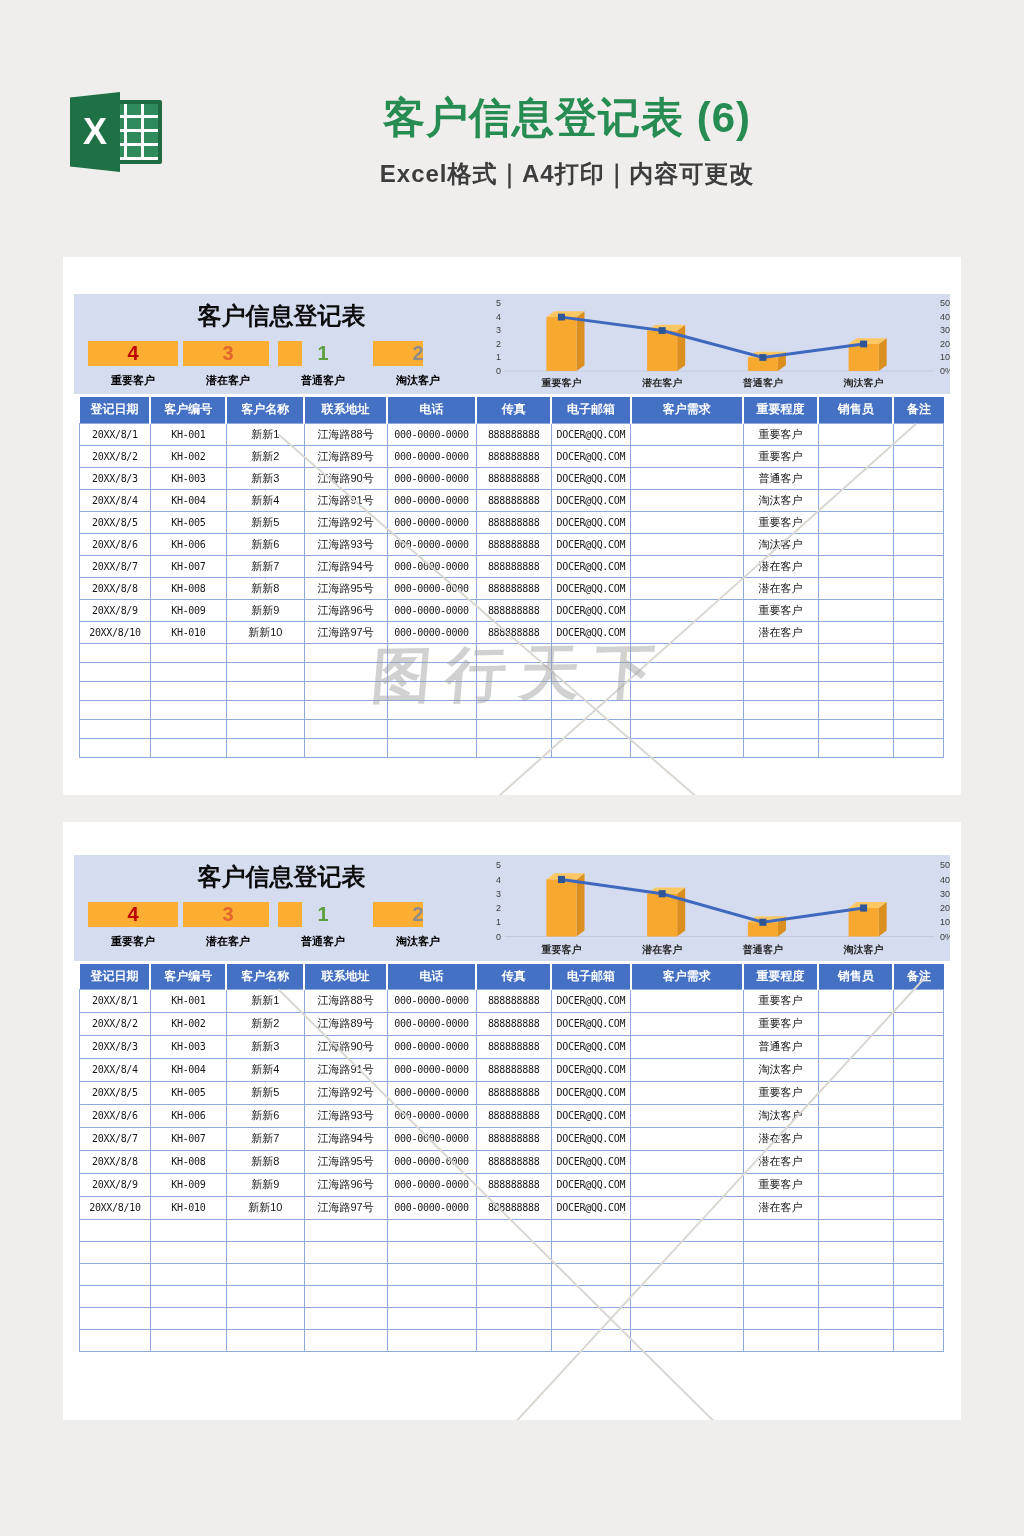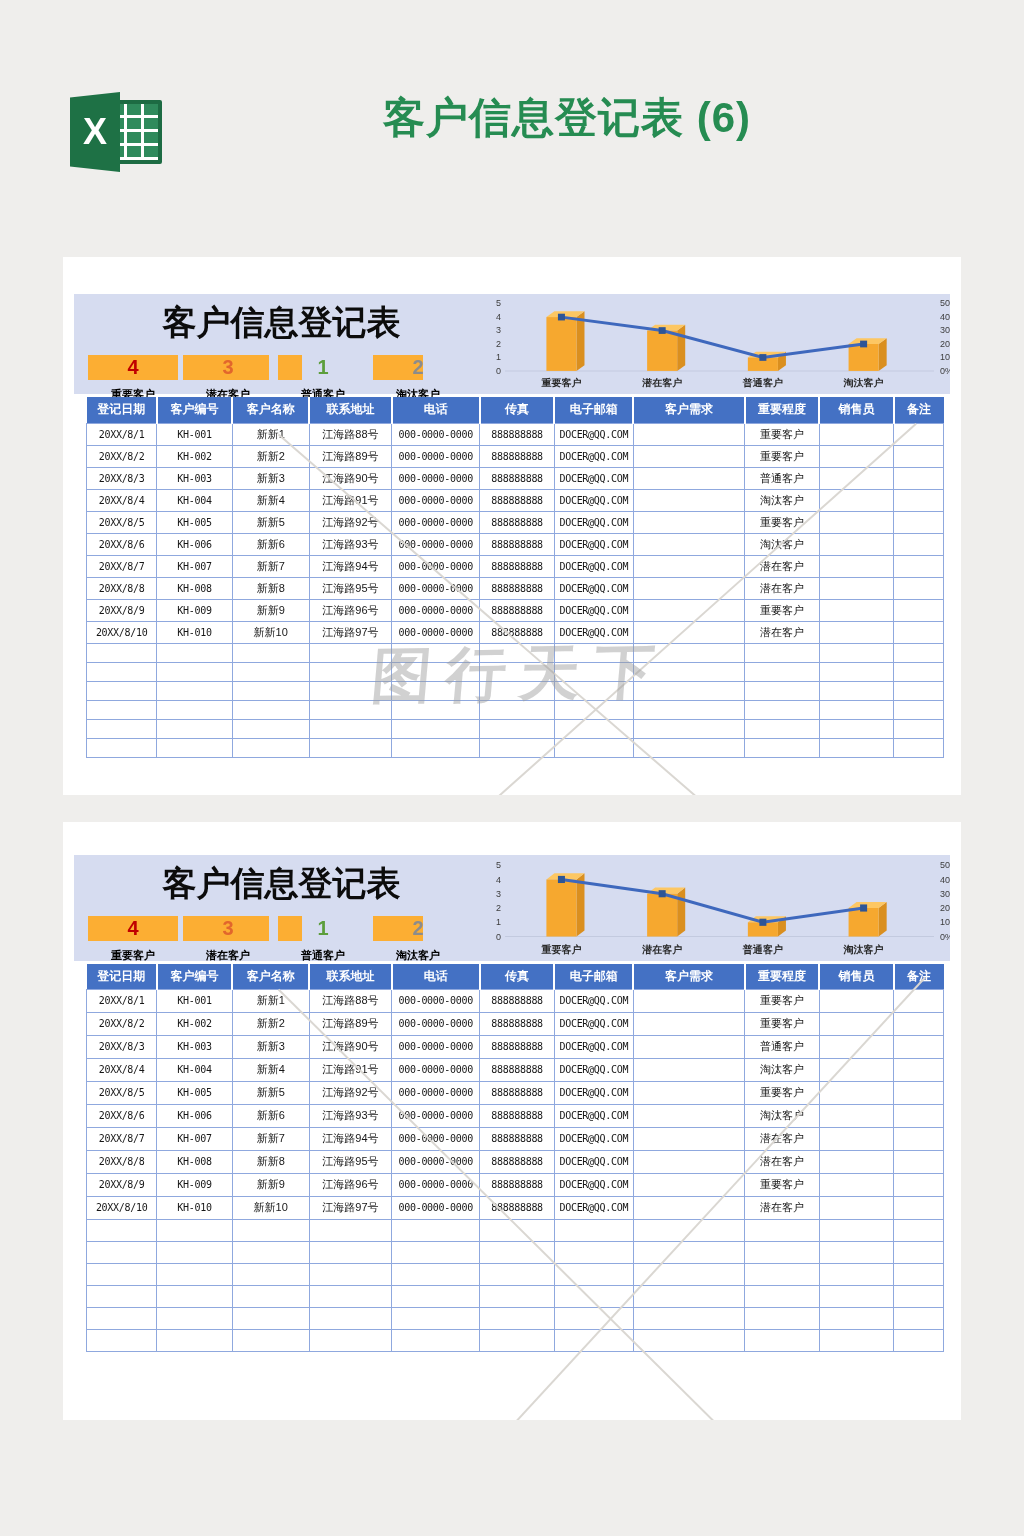--- a/index.html
+++ b/index.html
@@ -40,35 +40,35 @@
   
   .card { position:absolute; left:63px; width:898px; background:#ffffff; }
   .card-1 { top:257px; height:538px; }
   .card-2 { top:822px; height:598px; }
 
   .band { position:absolute; left:11px; right:11px; background:#d6dcf0; display:flex; }
   .card-1 .band { top:37px; height:100px; }
   .card-2 .band { top:33px; height:106px; }
 
   .band-left { width:46%; position:relative; }
-  .sheet-title { text-align:center; font-size:34px; font-weight:700; color:#0c0c0c; margin-top:6px;padding-left:12px; }
+  .sheet-title { text-align:center; font-size:24px; font-weight:700; color:#0c0c0c; margin-top:6px;padding-left:12px; }
   .stats { display:flex; gap:5px; margin:9px 14px 0 14px; }
   .stat { flex:1; }
   .stat-bar-box { position:relative; height:25px; }
   .stat-bar { position:absolute; left:0; top:0; bottom:0; }
   .stat-value { position:absolute; left:0; top:0; width:100%; height:100%;
     display:flex; align-items:center; justify-content:center;
     font-size:20px; font-weight:700; }
   .stat-label { text-align:center; font-size:11px; font-weight:700; margin-top:7px; color:#000; }
 
   .band-right { flex:1; position:relative; }
   .chart { position:absolute; left:0; top:0; width:100%; height:100%; }
 
   
-  .table-wrap { position:absolute; left:23px; right:17px; }
+  .table-wrap { position:absolute; left:16px; right:17px; }
   .card-1 .table-wrap { top:140px; }
   .card-2 .table-wrap { top:142px; }
   table { width:100%; border-collapse:collapse; table-layout:fixed; }
   th {
     background:#4471c4; color:#fff; font-size:12px; font-weight:700;
     border-right:2px solid #ffffff; padding:0; white-space:nowrap; overflow:hidden;
   }
   th:last-child { border-right:none; }
   .card-1 th { height:26px; }
   .card-2 th { height:25px; }
@@ -97,20 +97,21 @@
 
 <div class="top-header">
   <div class="logo">
     <div class="logo-grid">
       <div class="logo-grid-inner"></div>
     </div>
     <div class="logo-front">X</div>
   </div>
   <div class="titles">
     <div class="page-title">客户信息登记表 (6)</div>
+    <div class="page-subtitle">Excel格式｜A4打印｜内容可更改</div>
   </div>
 </div>
 
 <section class="card card-1">
   <div class="band">
     <div class="band-left">
       <div class="sheet-title">客户信息登记表</div>
       <div class="stats">
           <div class="stat">
             <div class="stat-bar-box">

